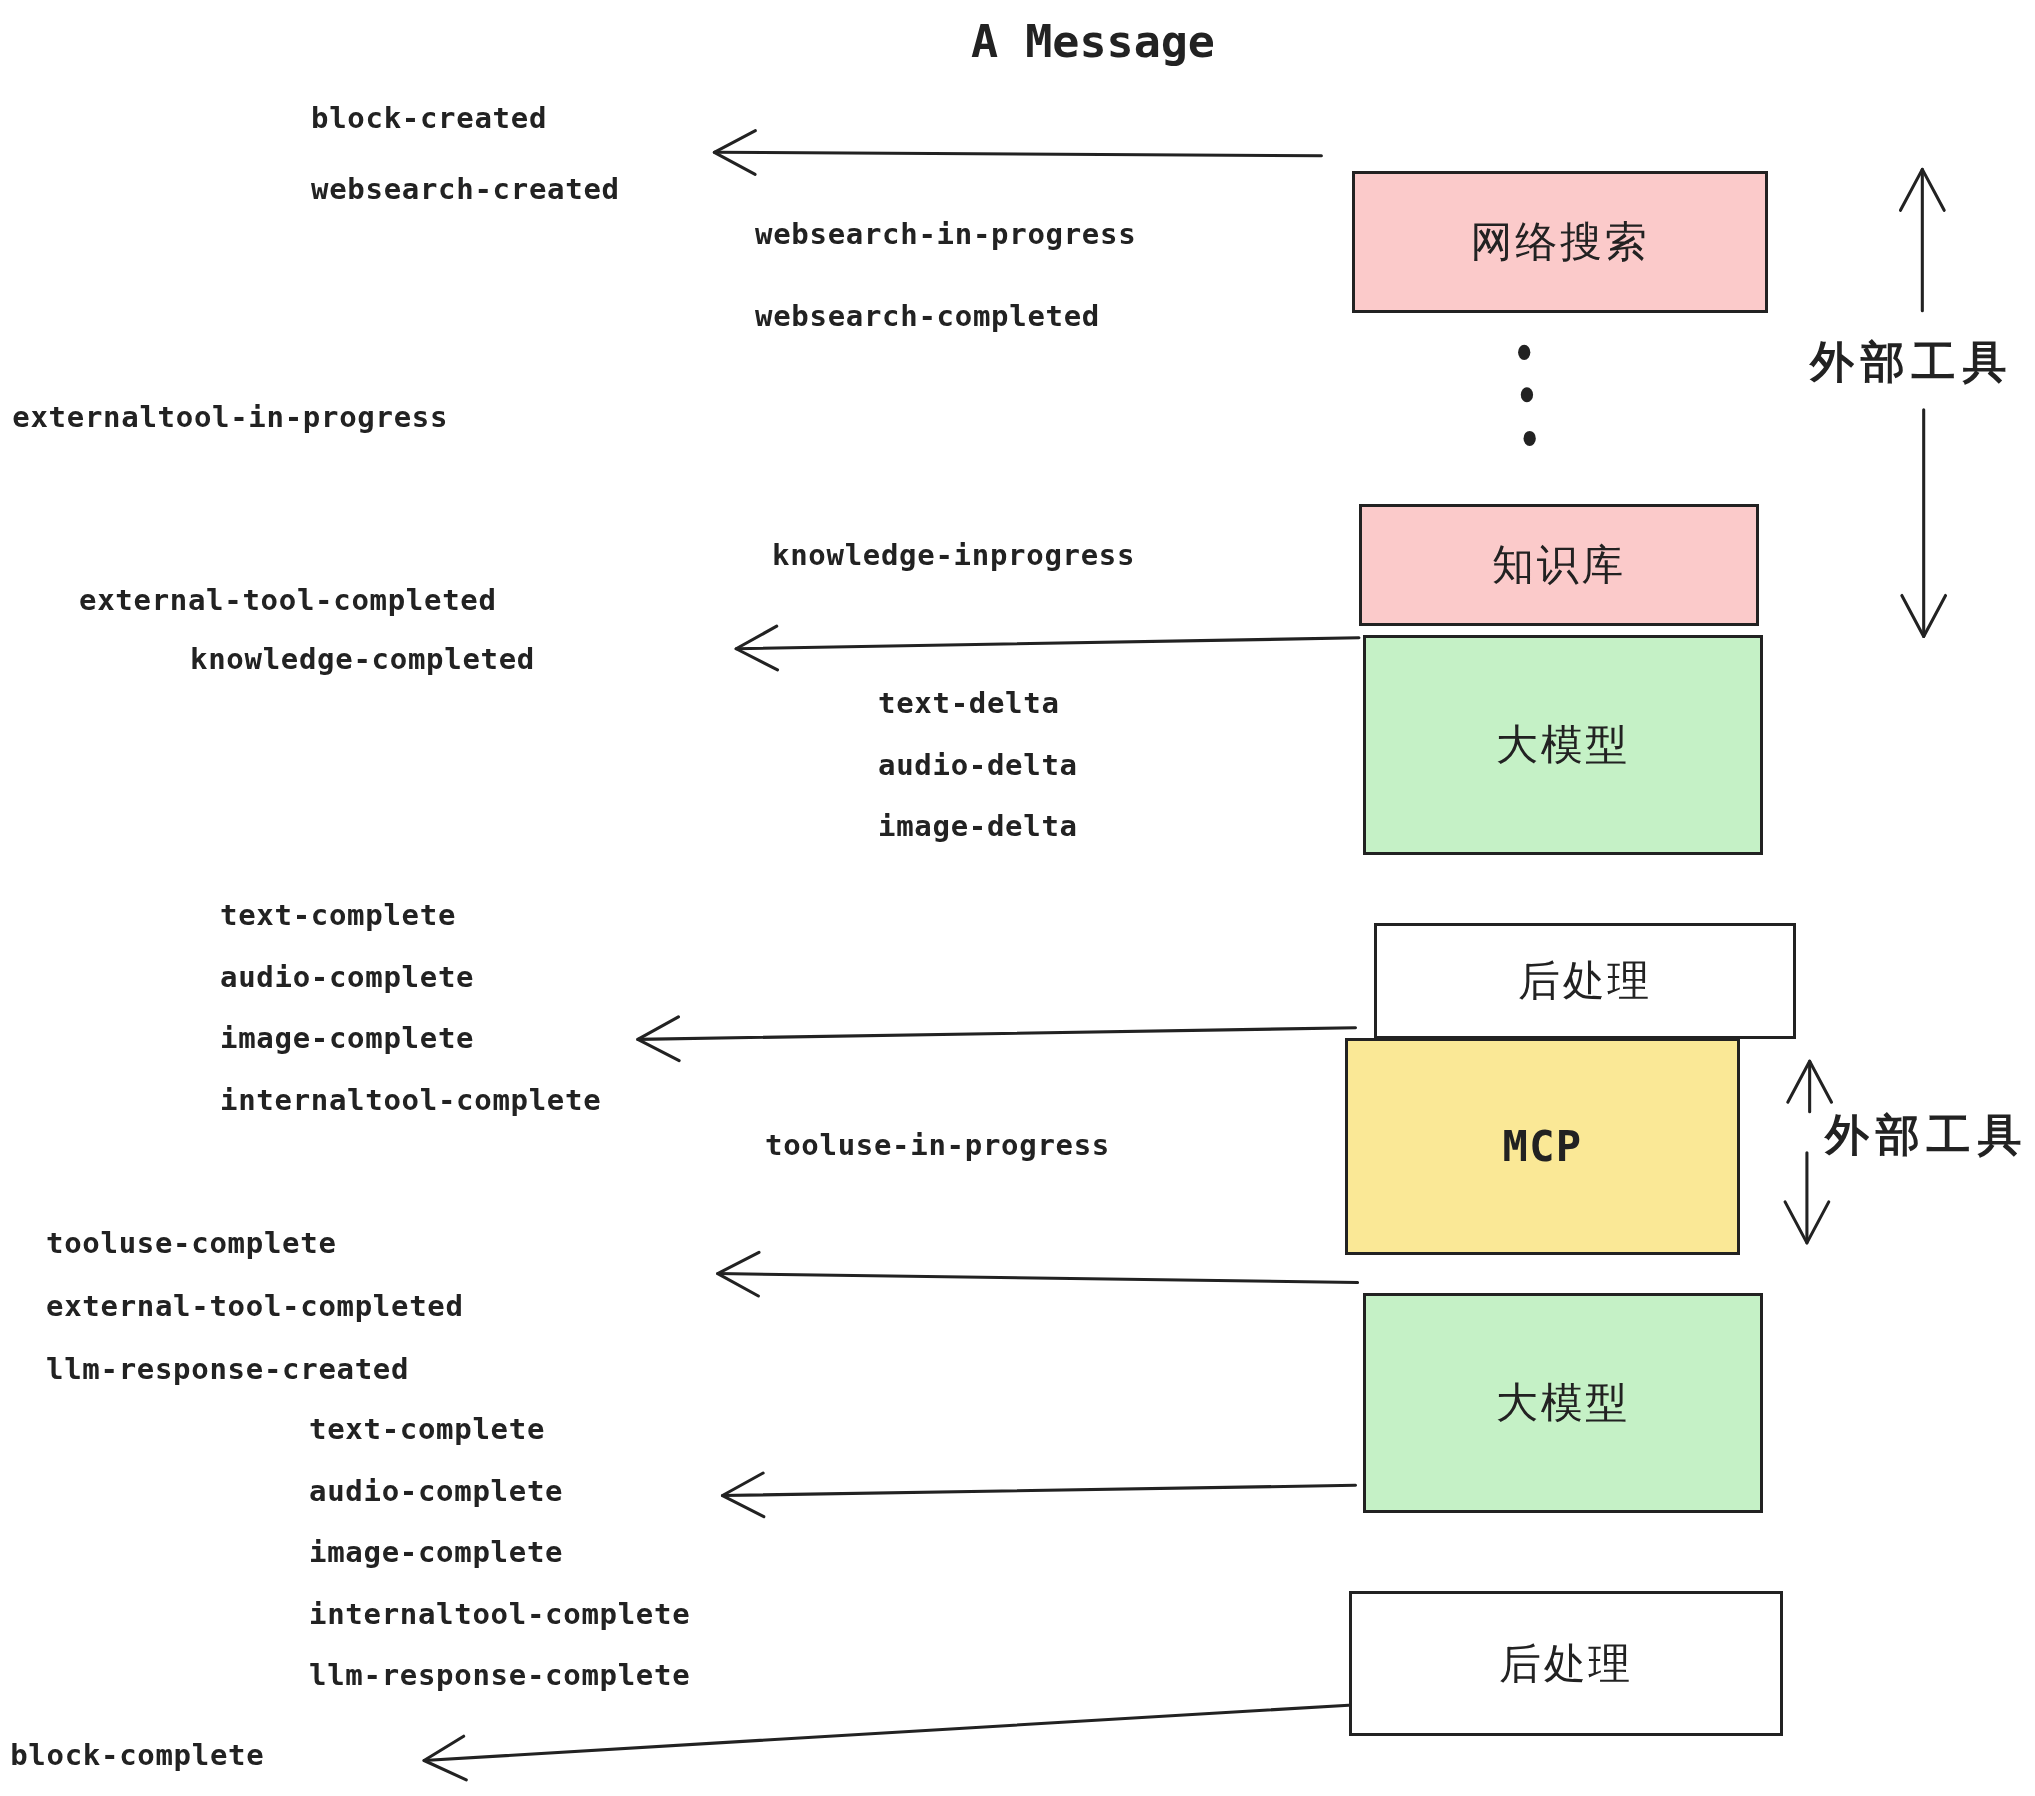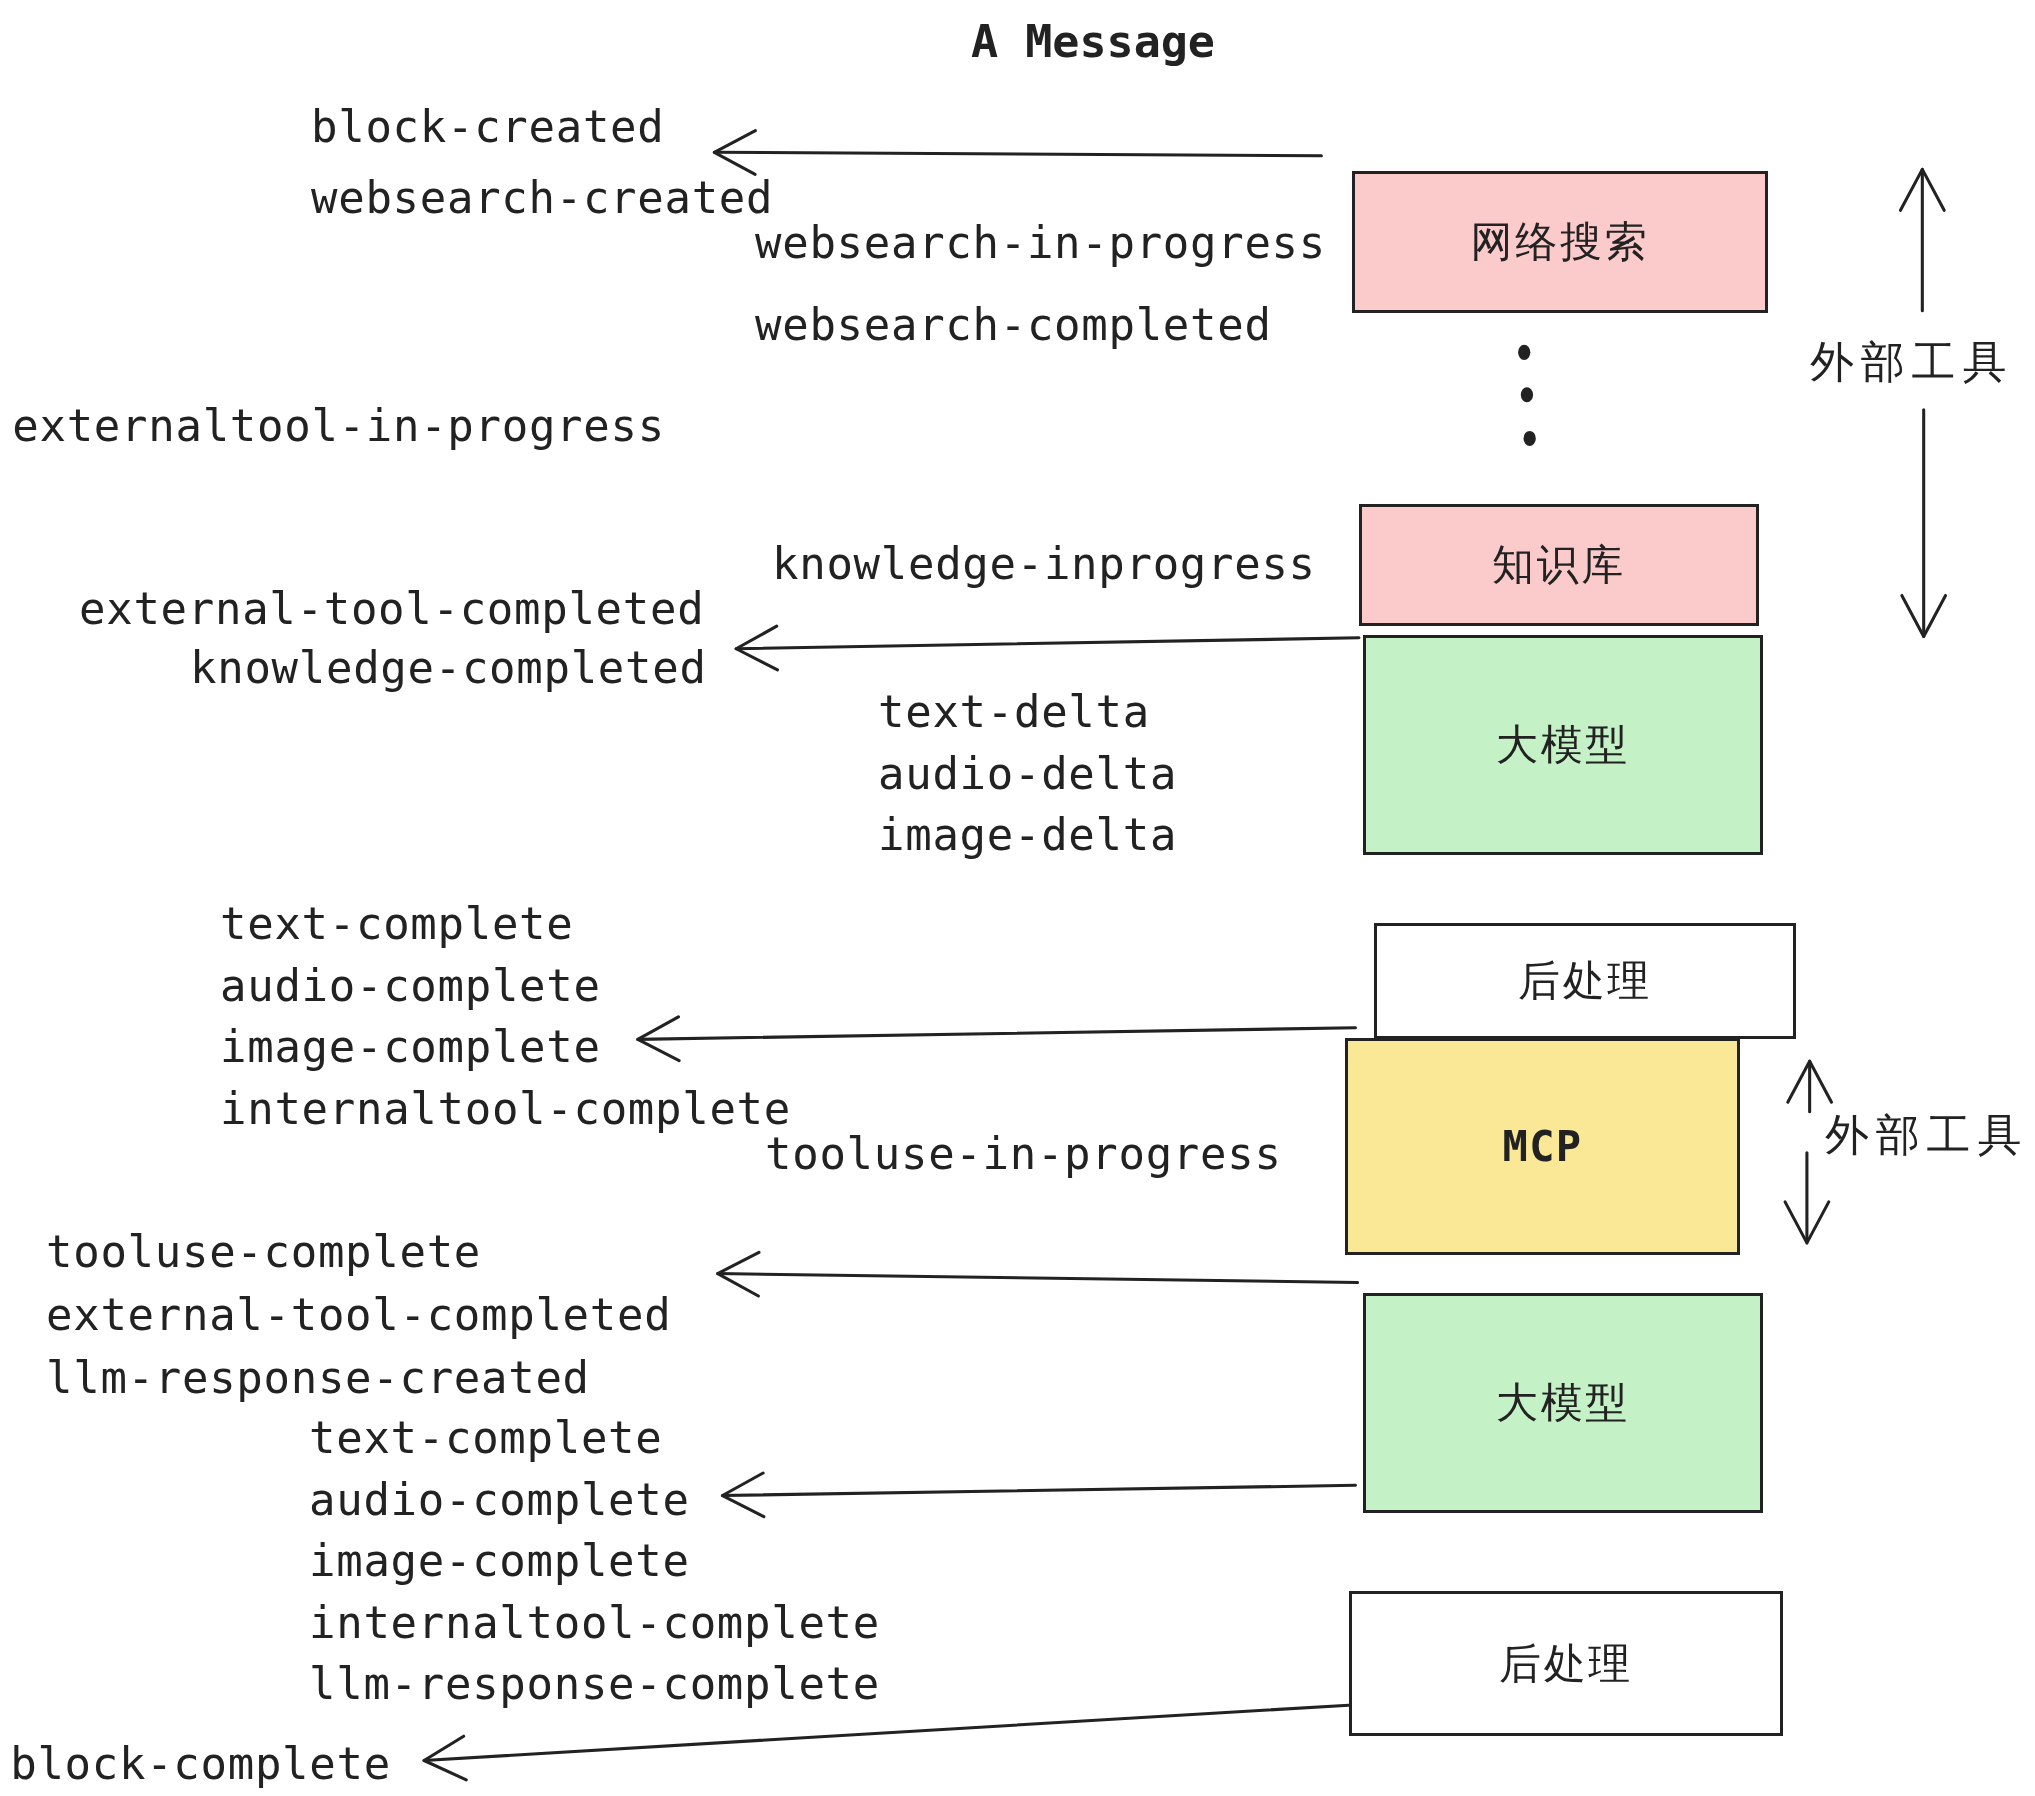--- a/index.html
+++ b/index.html
@@ -7,22 +7,22 @@
     position: relative;
     width: 2035px;
     height: 1796px;
     background: #ffffff;
     font-family: "DejaVu Sans Mono", monospace;
     color: var(--ink, #222);
     overflow: hidden;
   }
   .ev {
     position: absolute;
-    font-size: 44px;
-    font-weight: 400;
+    font-size: 29px;
+    font-weight: 700;
     letter-spacing: 0.7px;
     white-space: nowrap;
     color: var(--ink, #222);
   }
   .title {
     position: absolute;
     left: 895px; top: 15px; width: 396px;
     text-align: center;
     font-size: 45px;
     font-weight: 600;
@@ -43,21 +43,21 @@
   }
   .box.pink   { background: var(--pink, #FBCACA); }
   .box.green  { background: var(--green, #C5F1C6); }
   .box.yellow { background: var(--yellow, #FAE896); }
   .box.white  { background: #ffffff; margin-top: 32px; }
   .box.mono   { font-family: "DejaVu Sans Mono", monospace; letter-spacing: 1.4px; font-weight: 600; }
   .side-label {
     position: absolute;
     font-family: "DejaVu Sans", sans-serif;
     font-size: 44px;
-    font-weight: 400;
+    font-weight: 700;
     letter-spacing: 6.8px;
     white-space: nowrap;
     color: var(--ink, #222);
   }
   #arrow-layer {
     position: absolute;
     left: 0; top: 0;
     pointer-events: none;
   }
   #arrow-layer path, #arrow-layer line {

